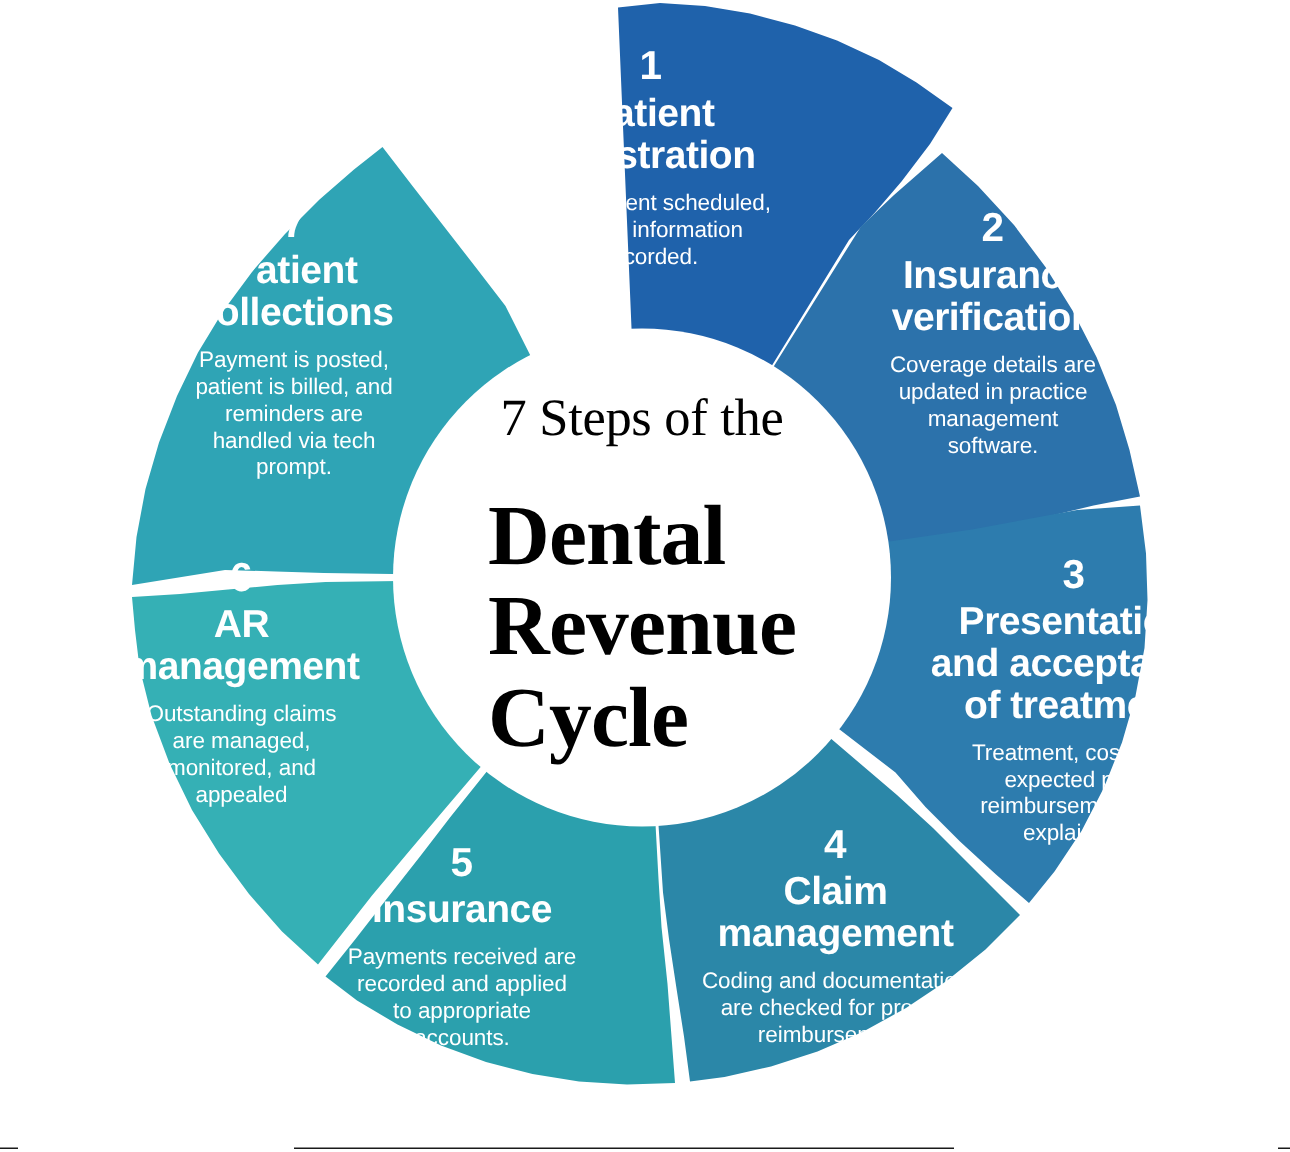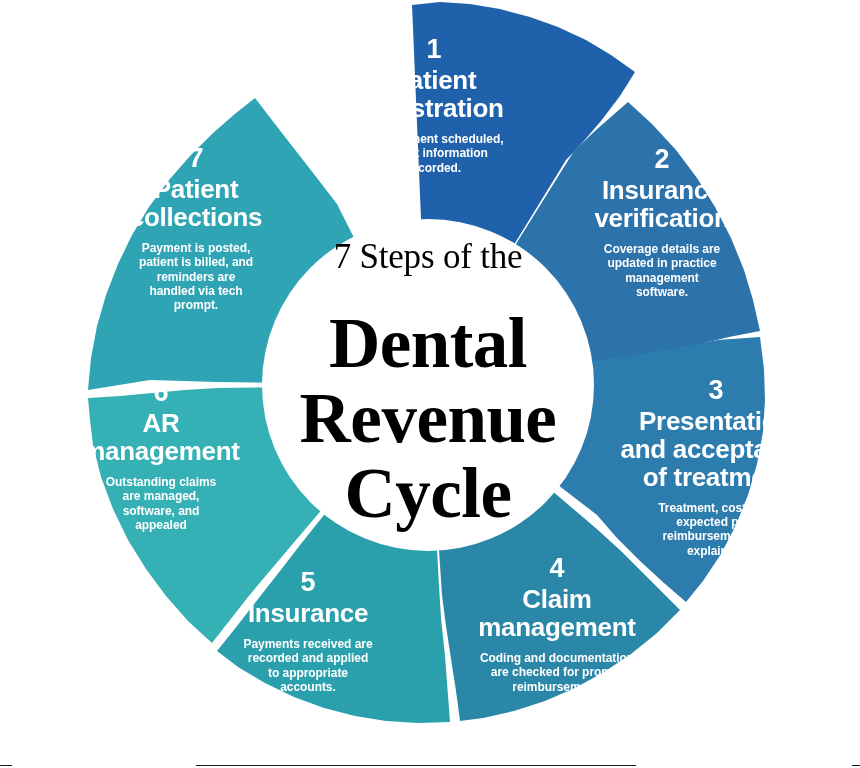--- a/index.html
+++ b/index.html
@@ -38,22 +38,22 @@
     letter-spacing: 0.2px;
   }
   .seg-title {
     font-size: 26px;
     font-weight: bold;
     line-height: 1.07;
     margin-top: 4px;
     letter-spacing: -0.3px;
   }
   .seg-desc {
-    font-size: 12px;
-    font-weight: bold;
+    font-size: 15px;
+    font-weight: normal;
     line-height: 1.19;
     margin-top: 9px;
     letter-spacing: -0.05px;
   }
   .hub {
     position: absolute;
     left: 428px;
     top: 385px;
     width: 330px;
     height: 330px;
@@ -70,25 +70,25 @@
   .hub-line1 {
     font-family: "Liberation Serif", serif;
     font-size: 35px;
     font-weight: normal;
     color: #000000;
     line-height: 1.0;
     letter-spacing: -0.2px;
   }
   .hub-line2 {
     font-family: "Liberation Serif", serif;
-    font-size: 71px;
+    font-size: 57px;
     font-weight: bold;
     color: #000000;
     line-height: 1.06;
-    text-align: center;
+    text-align: left;
     margin-top: 4px;
     letter-spacing: -0.5px;
   }
   .footer-rule {
     position: absolute;
     background: #1a1a1a;
     height: 1px;
   }
   #rule-left  { left: 0px;   top: 765px; width: 12px; }
   #rule-mid   { left: 196px; top: 765px; width: 440px; }
@@ -233,21 +233,21 @@
 
   <div class="seg-label" style="left:161px; top:455px; width:200px;">
     <div class="seg-num">6</div>
     <div class="seg-title">
       <span>AR</span><br>
       <span>management</span>
     </div>
     <div class="seg-desc">
       <span>Outstanding claims</span><br>
       <span>are managed,</span><br>
-      <span>software, and</span><br>
+      <span>monitored, and</span><br>
       <span>appealed</span>
     </div>
   </div>
 
   <div class="seg-label" style="left:196px; top:228px; width:205px;">
     <div class="seg-num">7</div>
     <div class="seg-title">
       <span>Patient</span><br>
       <span>collections</span>
     </div>

